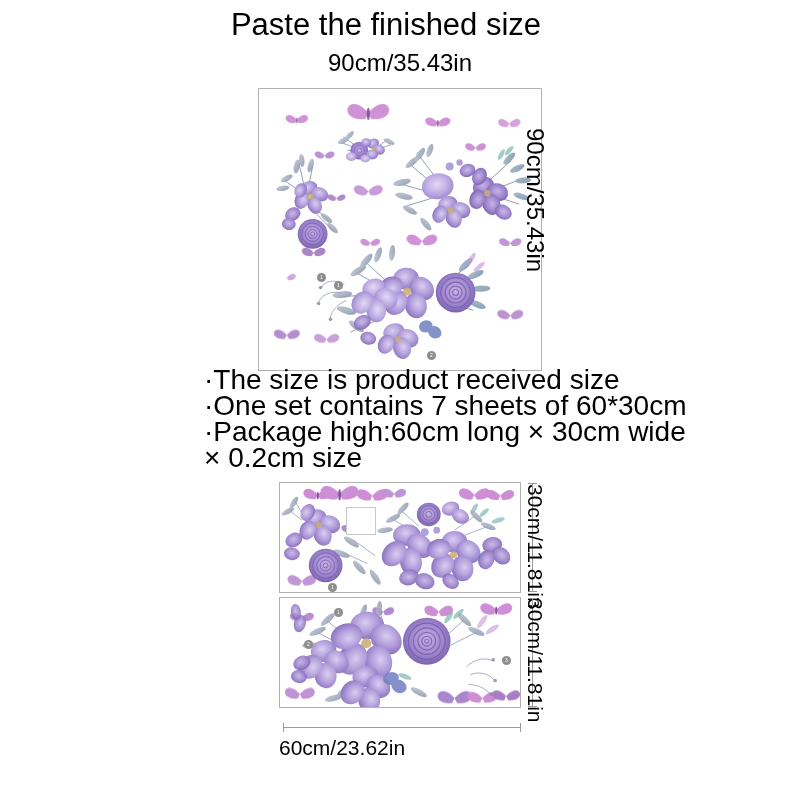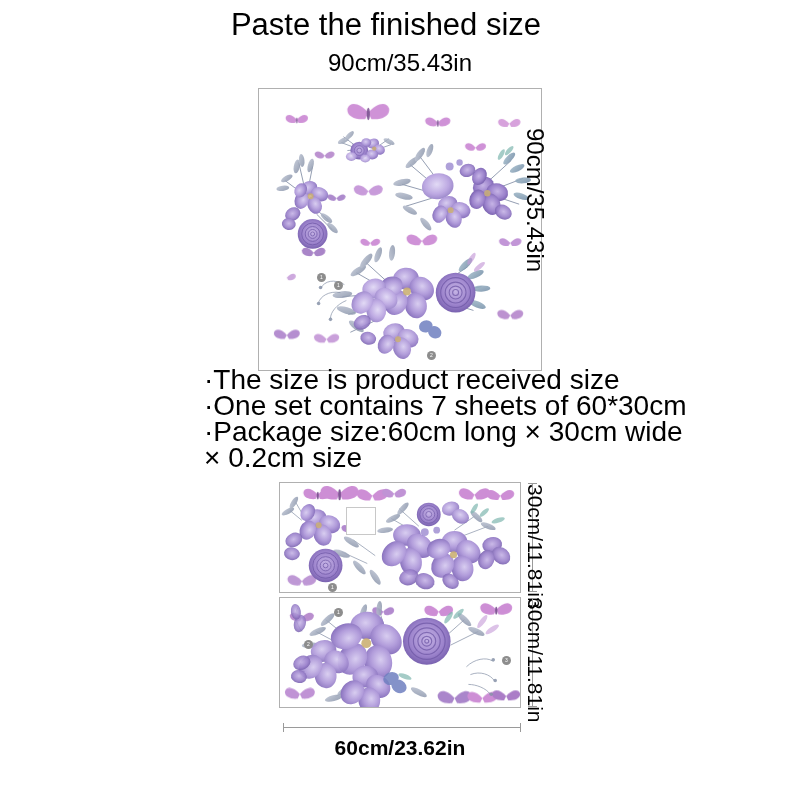--- a/index.html
+++ b/index.html
@@ -157,25 +157,23 @@
     background: #9a9a9a;
   }
   .hdim .tick.t-left { left: 0; }
   .hdim .tick.t-right { right: 0; }
 
   .hlabel {
     position: absolute;
     left: 279px;
     top: 736px;
     width: 242px;
-    text-align: center;
     font-size: 21px;
     line-height: 24px;
     white-space: nowrap;
-    font-weight: bold;
   }
 
   
   .art { position: absolute; inset: 0; }
   .art svg { display: block; width: 100%; height: 100%; }
 
   .badge {
     position: absolute;
     border-radius: 50%;
     background: #8d8d8d;
@@ -495,21 +493,21 @@
     <div class="badge" style="left:58px;top:184px;width:9px;height:9px;">1</div>
     <div class="badge" style="left:75px;top:192px;width:9px;height:9px;">1</div>
     <div class="badge" style="left:168px;top:262px;width:9px;height:9px;">2</div>
   </div>
 
   <div class="side-dim">90cm/35.43in</div>
 
   <div class="notes">
     <div class="line">·The size is product received size</div>
     <div class="line">·One set contains 7 sheets of 60*30cm</div>
-    <div class="line">·Package size:60cm long × 30cm wide</div>
+    <div class="line">·Package high:60cm long × 30cm wide</div>
     <div class="line">× 0.2cm size</div>
   </div>
 
   <div class="sheet sheet-1">
     <div class="art">
       <svg viewBox="0 0 242 111" preserveAspectRatio="none" aria-hidden="true">
         <defs>
           <radialGradient id="s1a" cx="45%" cy="40%" r="62%">
             <stop offset="0%" stop-color="#d8cdf0"></stop>
               <stop offset="55%" stop-color="#b29ddb"></stop>

